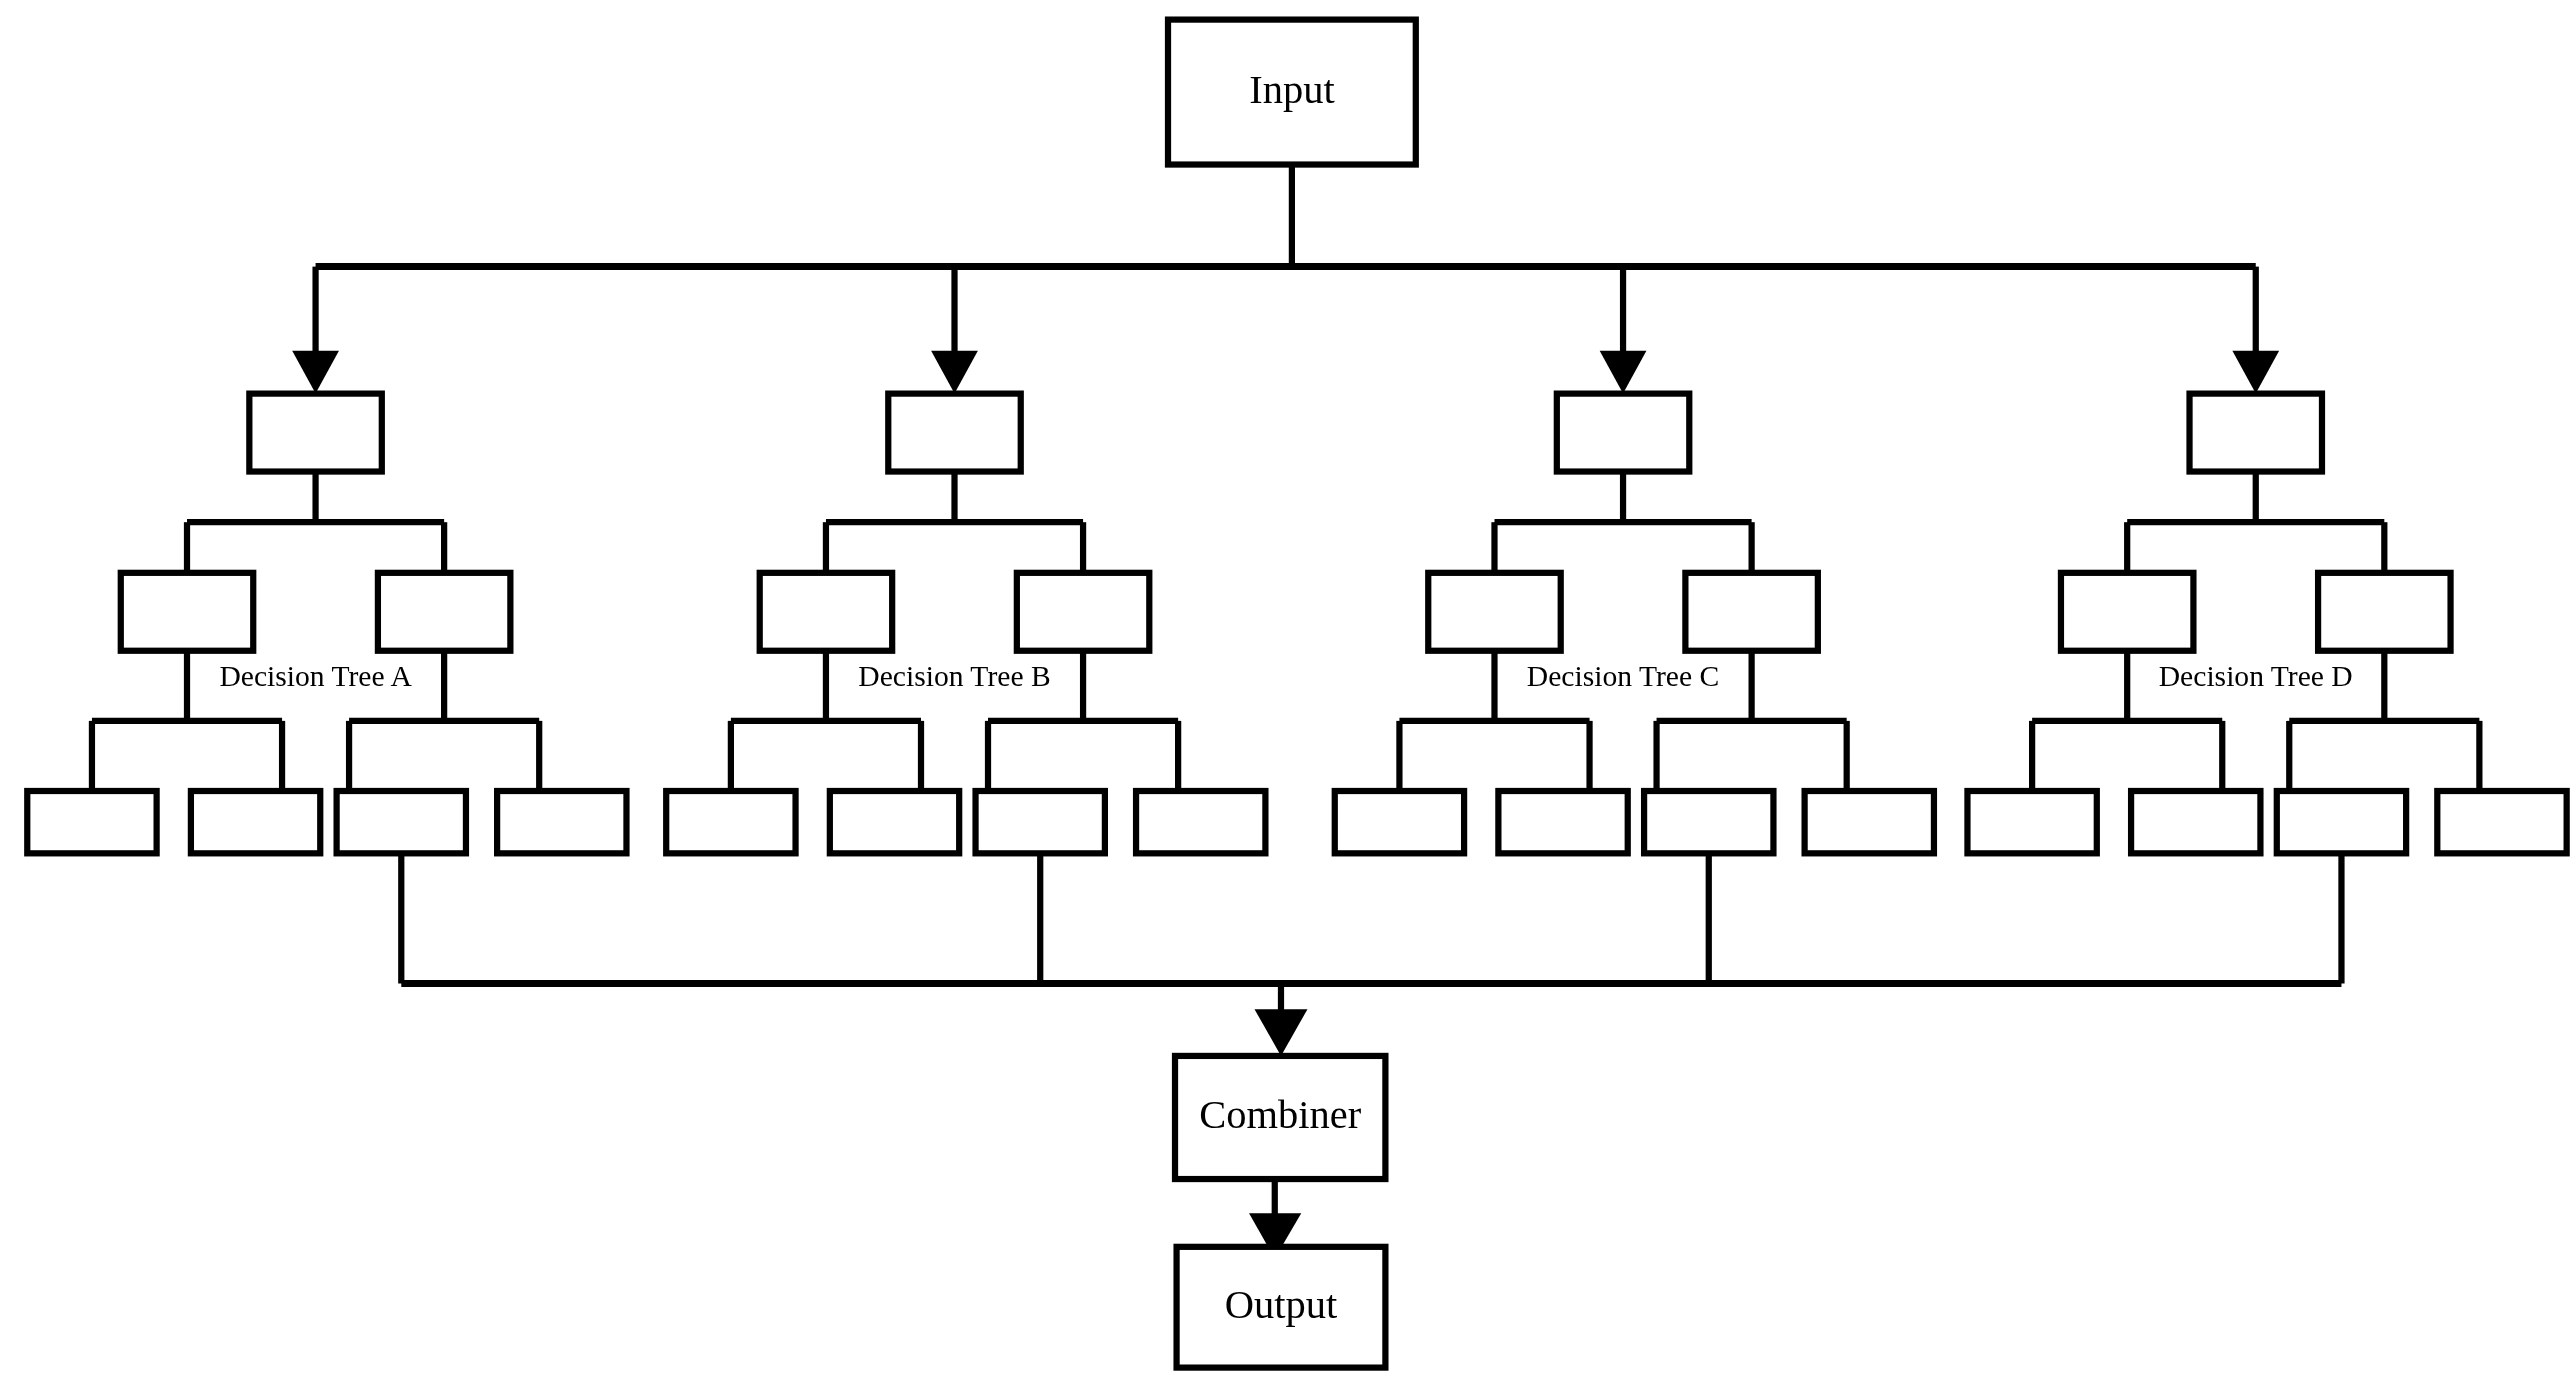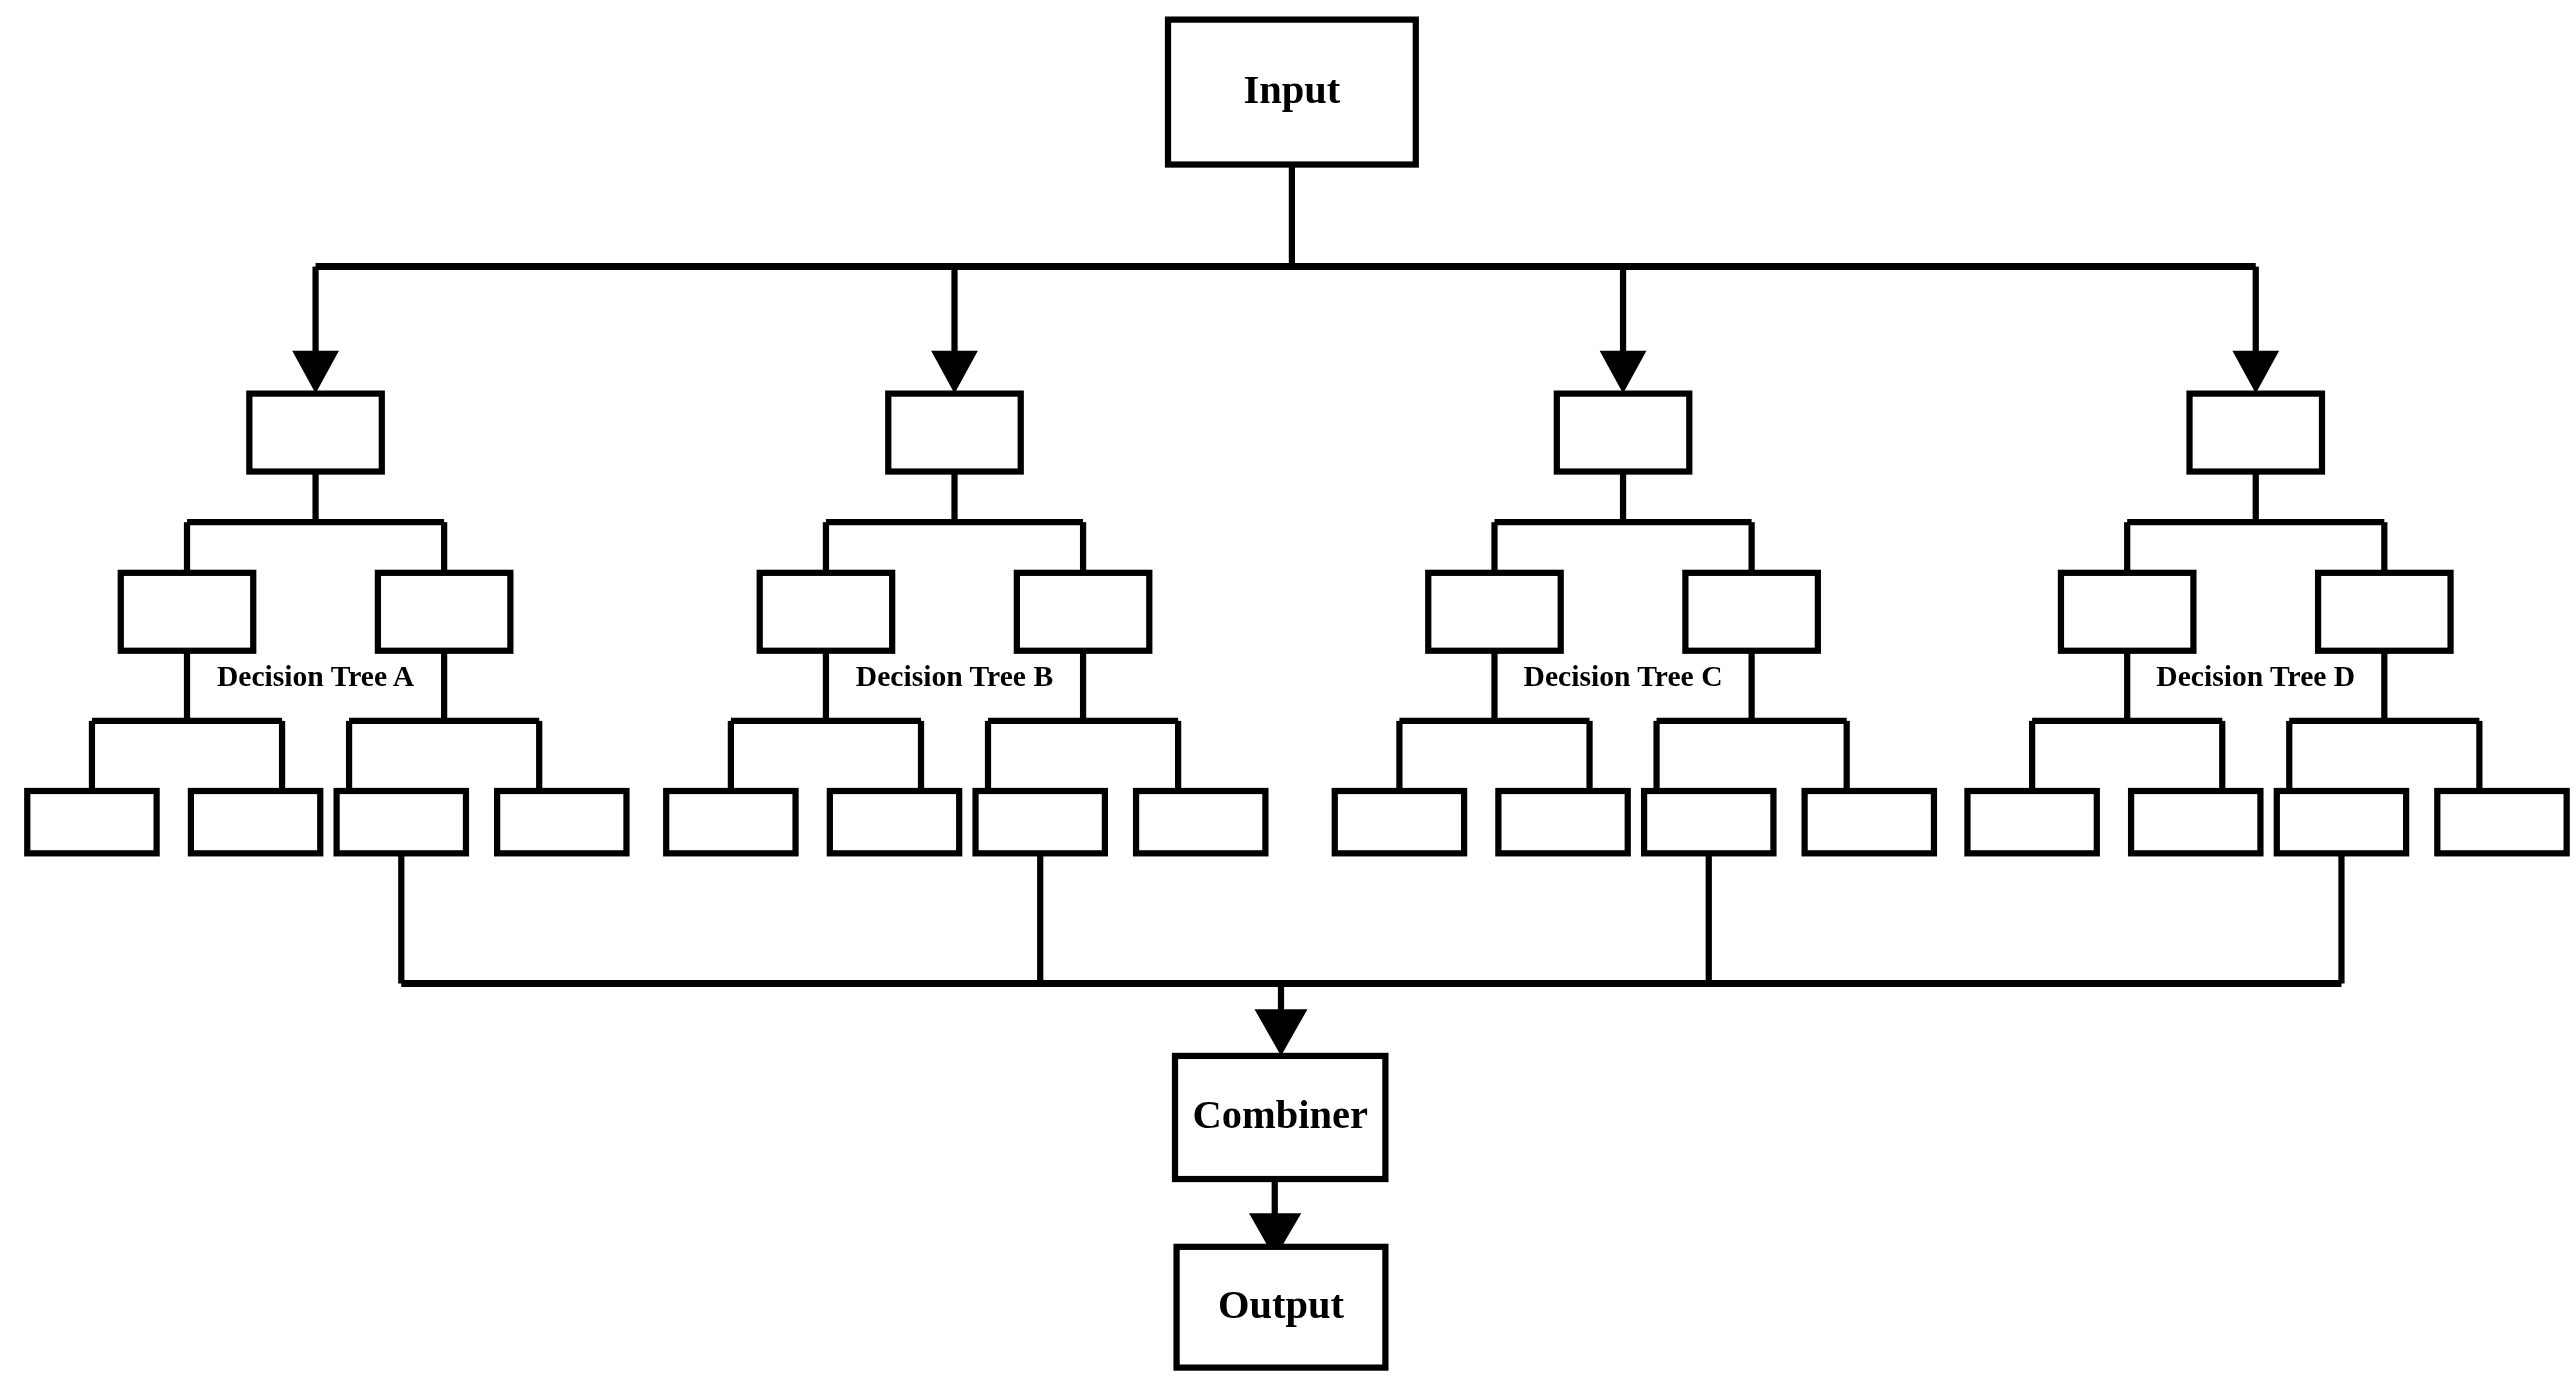--- a/index.html
+++ b/index.html
@@ -11,21 +11,20 @@
     width: 2576px;
     height: 1395px;
     font-family: "Liberation Serif", "DejaVu Serif", serif;
     overflow: hidden;
   }
   #diagram-root {
     position: relative;
     width: 2576px;
     height: 1395px;
     background: #ffffff;
-    font-weight: bold;
   }
   svg#flow {
     display: block;
     width: 2576px;
     height: 1395px;
   }
   .node-rect {
     fill: #ffffff;
     stroke: #000000;
     stroke-width: 8;

